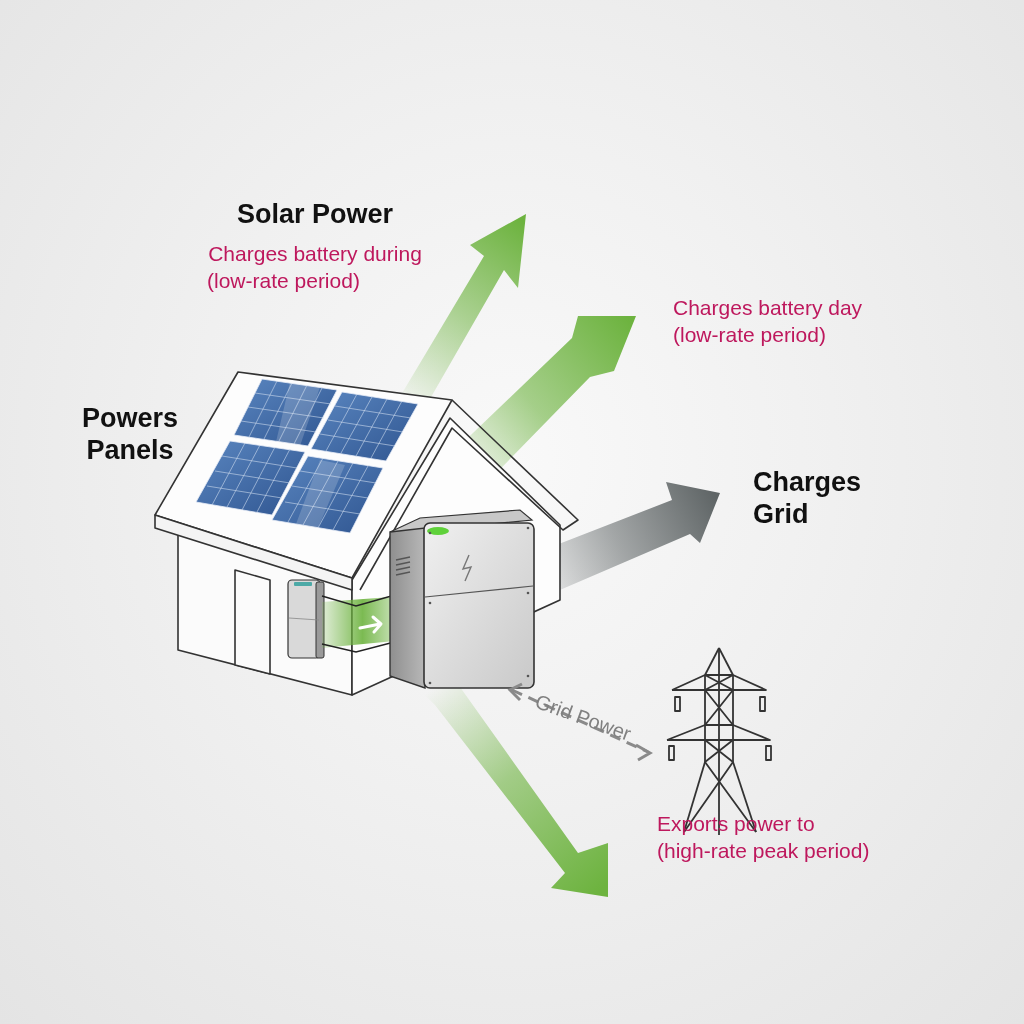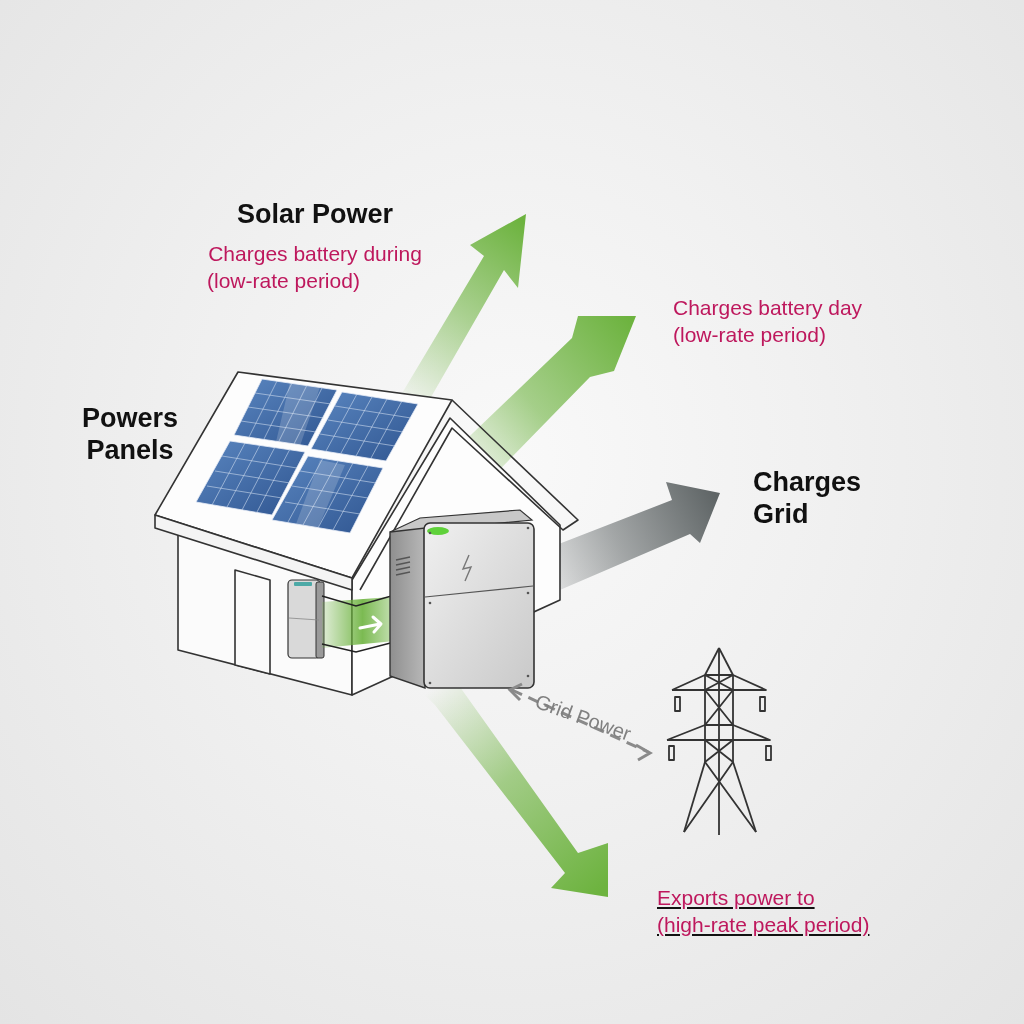--- a/index.html
+++ b/index.html
@@ -195,16 +195,16 @@
 <div class="label" style="left:753px; top:466px;">
   <div class="title">Charges</div>
   <div class="title">Grid</div>
 </div>
 
 <div class="grid-power-label">Grid Power</div>
 
 <div class="label center" style="left:785px; top:726px; width:150px;">
 </div>
 
-<div class="label" style="left:657px; top:884px;text-decoration:underline;">
+<div class="label" style="left:657px; top:810px;">
   <div class="desc">Exports power to</div>
   <div class="desc">(high-rate peak period)</div>
 </div>
 
 </body></html>

